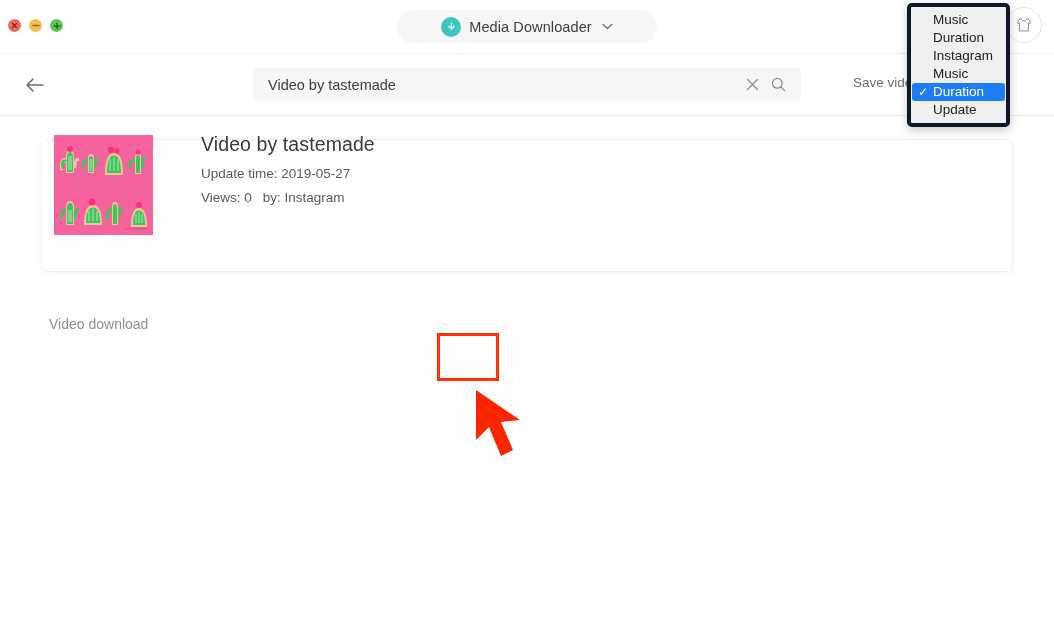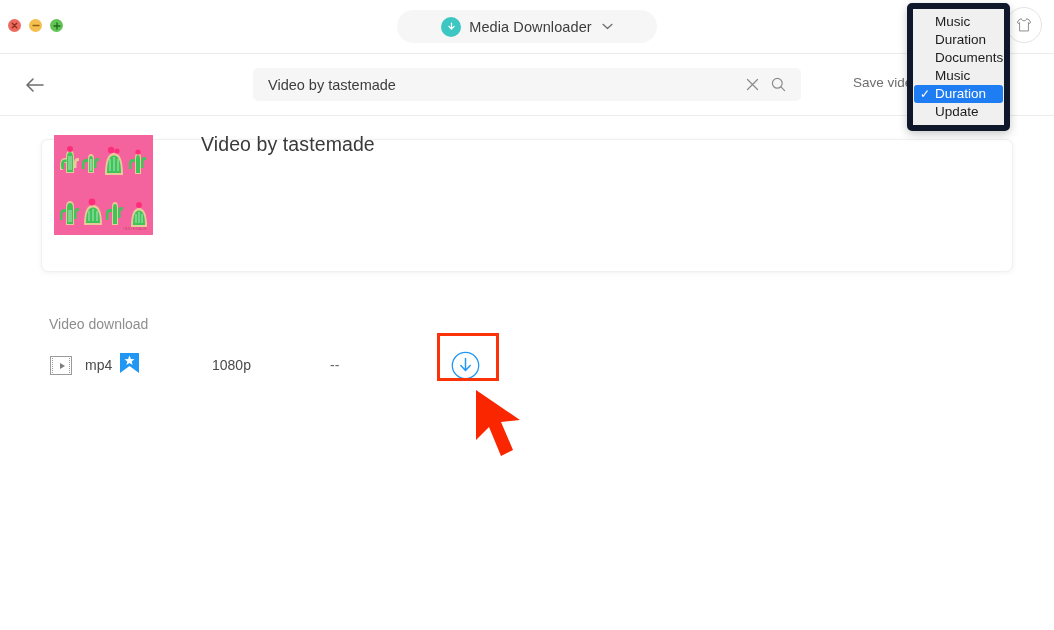--- a/index.html
+++ b/index.html
@@ -210,21 +210,21 @@
     width: 70px; height: 90px;
     pointer-events: none;
   }
 
   
   .menu {
     position: absolute;
     left: 907px; top: 3px;
     width: 103px;
     background: #f0f0f0;
-    border: 6px solid #0f172a;
+    border: 4px solid #0f172a;
     border-radius: 5px;
     box-shadow: 0 3px 10px rgba(0,0,0,.22);
     padding: 4px 0 4px 0;
     z-index: 50;
   }
   .menu-item {
     height: 18px;
     display: flex; align-items: center;
     font-size: 13.5px; color: #1c1c1c;
     padding-left: 6px;
@@ -393,46 +393,26 @@
                 <path d="M8 23 L8 32 M11 21 L11 32 M14 23 L14 32"></path>
               </g>
           </g>
         </g>
         <text x="93" y="95" font-family="Liberation Sans, sans-serif" font-size="4" fill="#c9486f" text-anchor="end" opacity=".9">TASTEMADE</text>
       </svg>
     </div>
 
     <div class="meta">
       <div class="meta-title">Video by tastemade</div>
+      <div class="meta-row">Update time: 2019-05-27</div>
+      <div class="meta-row"><span>Views: 0</span><span class="gap"></span><span>by: Instagram</span></div>
     </div>
 
     <div class="section-label">Video download</div>
 
-    <div class="dl-row">
-      <div class="film-icon">
-        <span class="sprocket-l"></span>
-        <span class="sprocket-r"></span>
-        <span class="tri"></span>
-      </div>
-      <div class="fmt-text">mp4</div>
-      <div class="star-badge">
-        <svg width="19" height="20" viewBox="0 0 19 20">
-          <path d="M0 0 H19 V20 L9.5 13 L0 20 Z" fill="#2196f3"></path>
-          <path d="M9.5 2.6 L10.9 6 L14.5 6.2 L11.7 8.5 L12.6 12 L9.5 10 L6.4 12 L7.3 8.5 L4.5 6.2 L8.1 6 Z" fill="#ffffff"></path>
-        </svg>
-      </div>
-      <div class="quality">1080p</div>
-      <div class="size">--</div>
-      <div class="dl-btn">
-        <svg width="29" height="29" viewBox="0 0 29 29">
-          <circle cx="14.5" cy="14.5" r="13.2" fill="none" stroke="#2196f3" stroke-width="1.3"></circle>
-          <path d="M14.5 7.5 V19 M9.8 14.6 L14.5 19.4 L19.2 14.6" fill="none" stroke="#2196f3" stroke-width="1.5" stroke-linecap="round" stroke-linejoin="round"></path>
-        </svg>
-      </div>
-    </div>
   </div>
 
   <div class="hl-rect"></div>
 
   <div class="cursor-arrow">
     <svg width="70" height="90" viewBox="0 0 70 90">
       <path d="M6 4 L6 54 L19 41 L31 70 L43 64 L31 36 L50 34 Z" fill="#fa2600"></path>
     </svg>
   </div>
 
@@ -440,21 +420,21 @@
     <div class="menu-item">
       <span class="tick">✓</span>
       <span class="mlabel">Music</span>
     </div>
     <div class="menu-item">
       <span class="tick">✓</span>
       <span class="mlabel">Duration</span>
     </div>
     <div class="menu-item">
       <span class="tick">✓</span>
-      <span class="mlabel">Documents</span>
+      <span class="mlabel">Instagram</span>
     </div>
     <div class="menu-item">
       <span class="tick">✓</span>
       <span class="mlabel">Music</span>
     </div>
     <div class="menu-item selected">
       <span class="tick">✓</span>
       <span class="mlabel">Duration</span>
     </div>
     <div class="menu-item">

